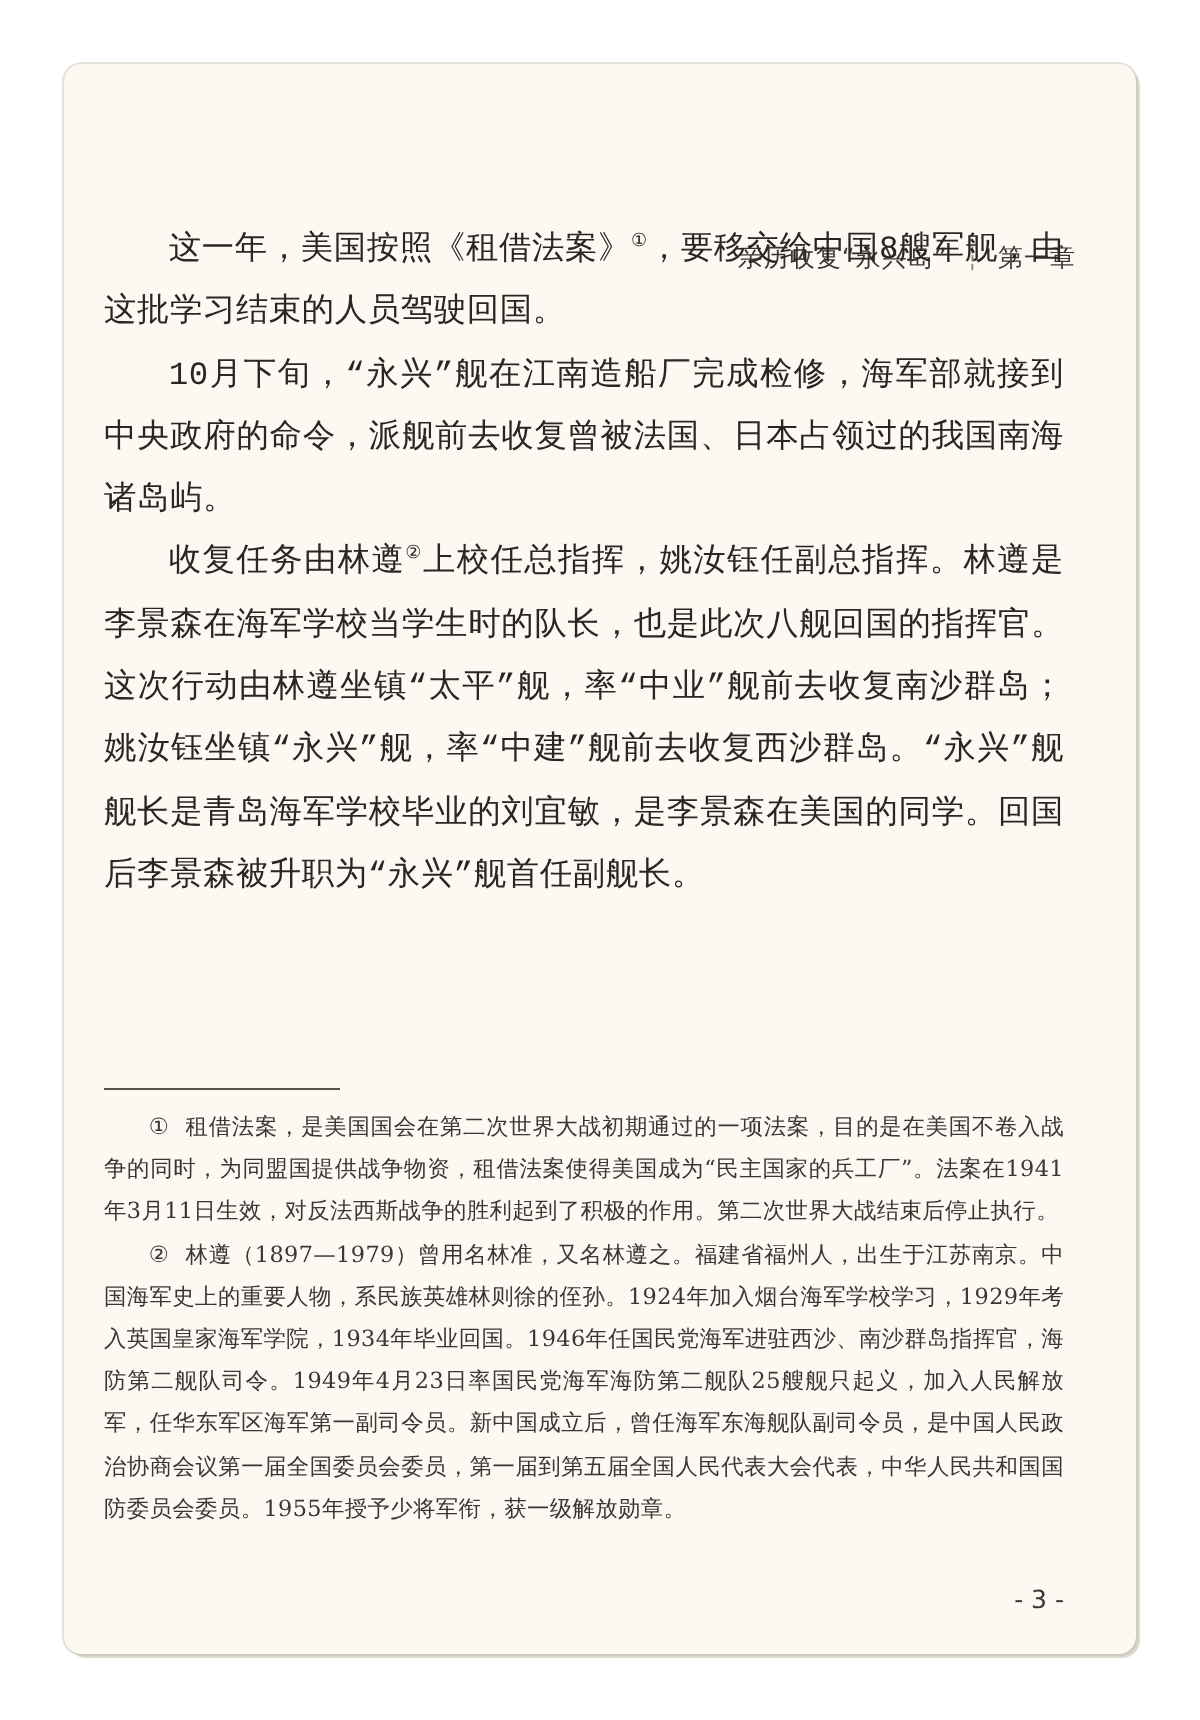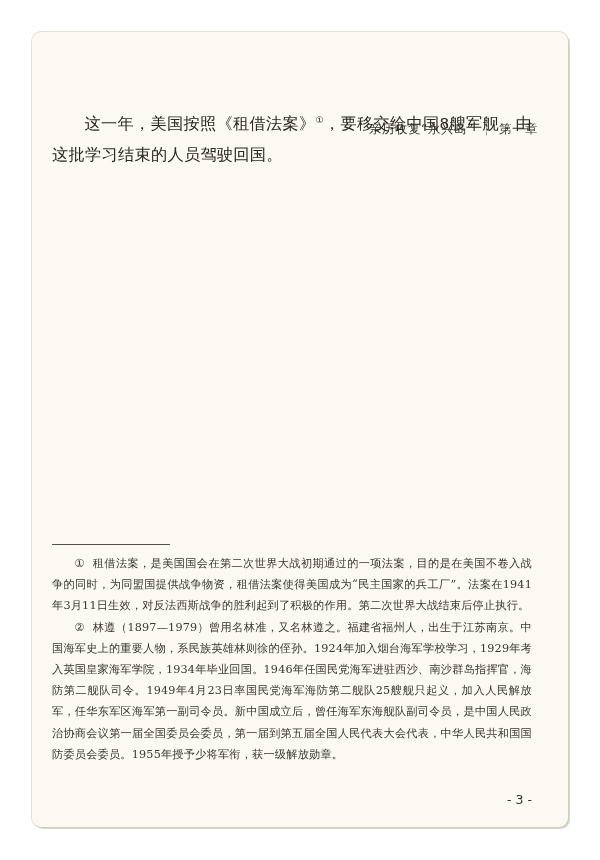--- a/index.html
+++ b/index.html
@@ -50,20 +50,22 @@
 <div class="page">
 
   <div class="running-head">
     <span>亲历收复“永兴岛”</span>
     <span class="sep">┆</span>
     <span>第一章</span>
   </div>
 
   <div class="body-text">
     <p><span>这一年，美国按照《租借法案》</span><sup>①</sup><span>，要移交给中国8艘军舰，由这批学习结束的人员驾驶回国。</span></p>
+    <p>10月下旬，“永兴”舰在江南造船厂完成检修，海军部就接到中央政府的命令，派舰前去收复曾被法国、日本占领过的我国南海诸岛屿。</p>
+    <p><span>收复任务由林遵</span><sup>②</sup><span>上校任总指挥，姚汝钰任副总指挥。林遵是李景森在海军学校当学生时的队长，也是此次八舰回国的指挥官。这次行动由林遵坐镇“太平”舰，率“中业”舰前去收复南沙群岛；姚汝钰坐镇“永兴”舰，率“中建”舰前去收复西沙群岛。“永兴”舰舰长是青岛海军学校毕业的刘宜敏，是李景森在美国的同学。回国后李景森被升职为“永兴”舰首任副舰长。</span></p>
   </div>
 
   <div class="rule"></div>
 
   <div class="footnotes">
     <p><span class="mark">①</span><span>租借法案，是美国国会在第二次世界大战初期通过的一项法案，目的是在美国不卷入战争的同时，为同盟国提供战争物资，租借法案使得美国成为“民主国家的兵工厂”。法案在1941年3月11日生效，对反法西斯战争的胜利起到了积极的作用。第二次世界大战结束后停止执行。</span></p>
     <p><span class="mark">②</span><span>林遵（1897—1979）曾用名林准，又名林遵之。福建省福州人，出生于江苏南京。中国海军史上的重要人物，系民族英雄林则徐的侄孙。1924年加入烟台海军学校学习，1929年考入英国皇家海军学院，1934年毕业回国。1946年任国民党海军进驻西沙、南沙群岛指挥官，海防第二舰队司令。1949年4月23日率国民党海军海防第二舰队25艘舰只起义，加入人民解放军，任华东军区海军第一副司令员。新中国成立后，曾任海军东海舰队副司令员，是中国人民政治协商会议第一届全国委员会委员，第一届到第五届全国人民代表大会代表，中华人民共和国国防委员会委员。1955年授予少将军衔，获一级解放勋章。</span></p>
   </div>
 
   <div class="page-number">- 3 -</div>

